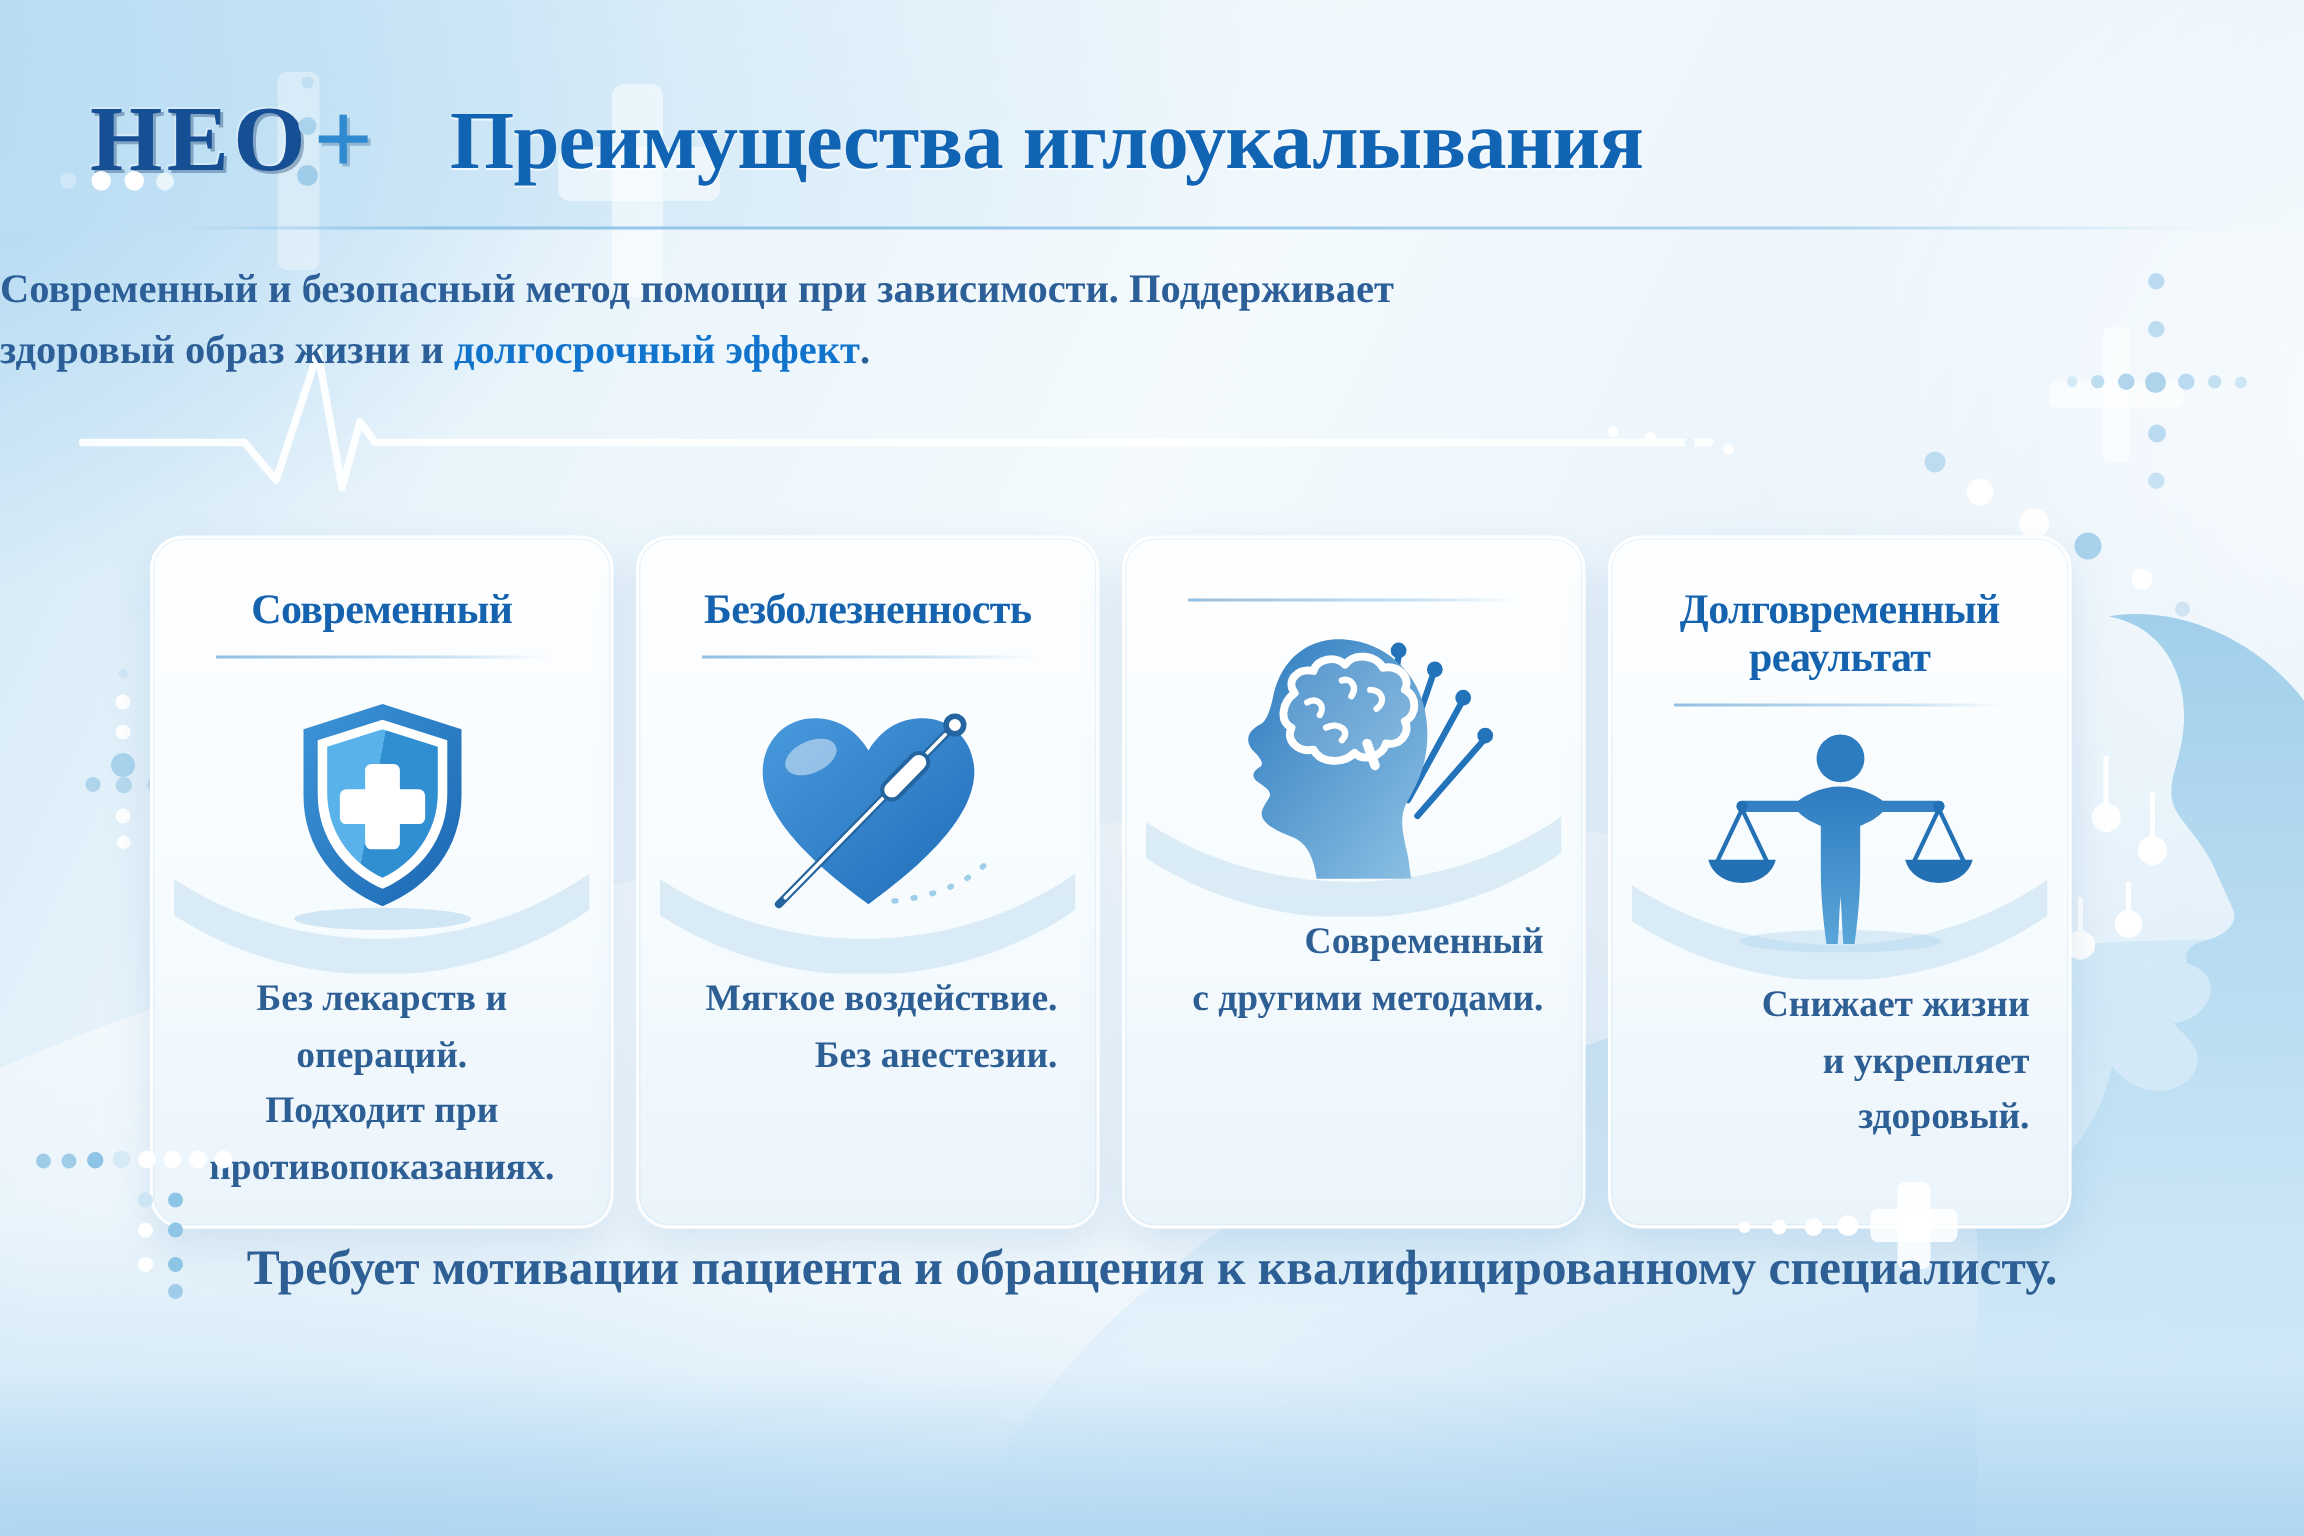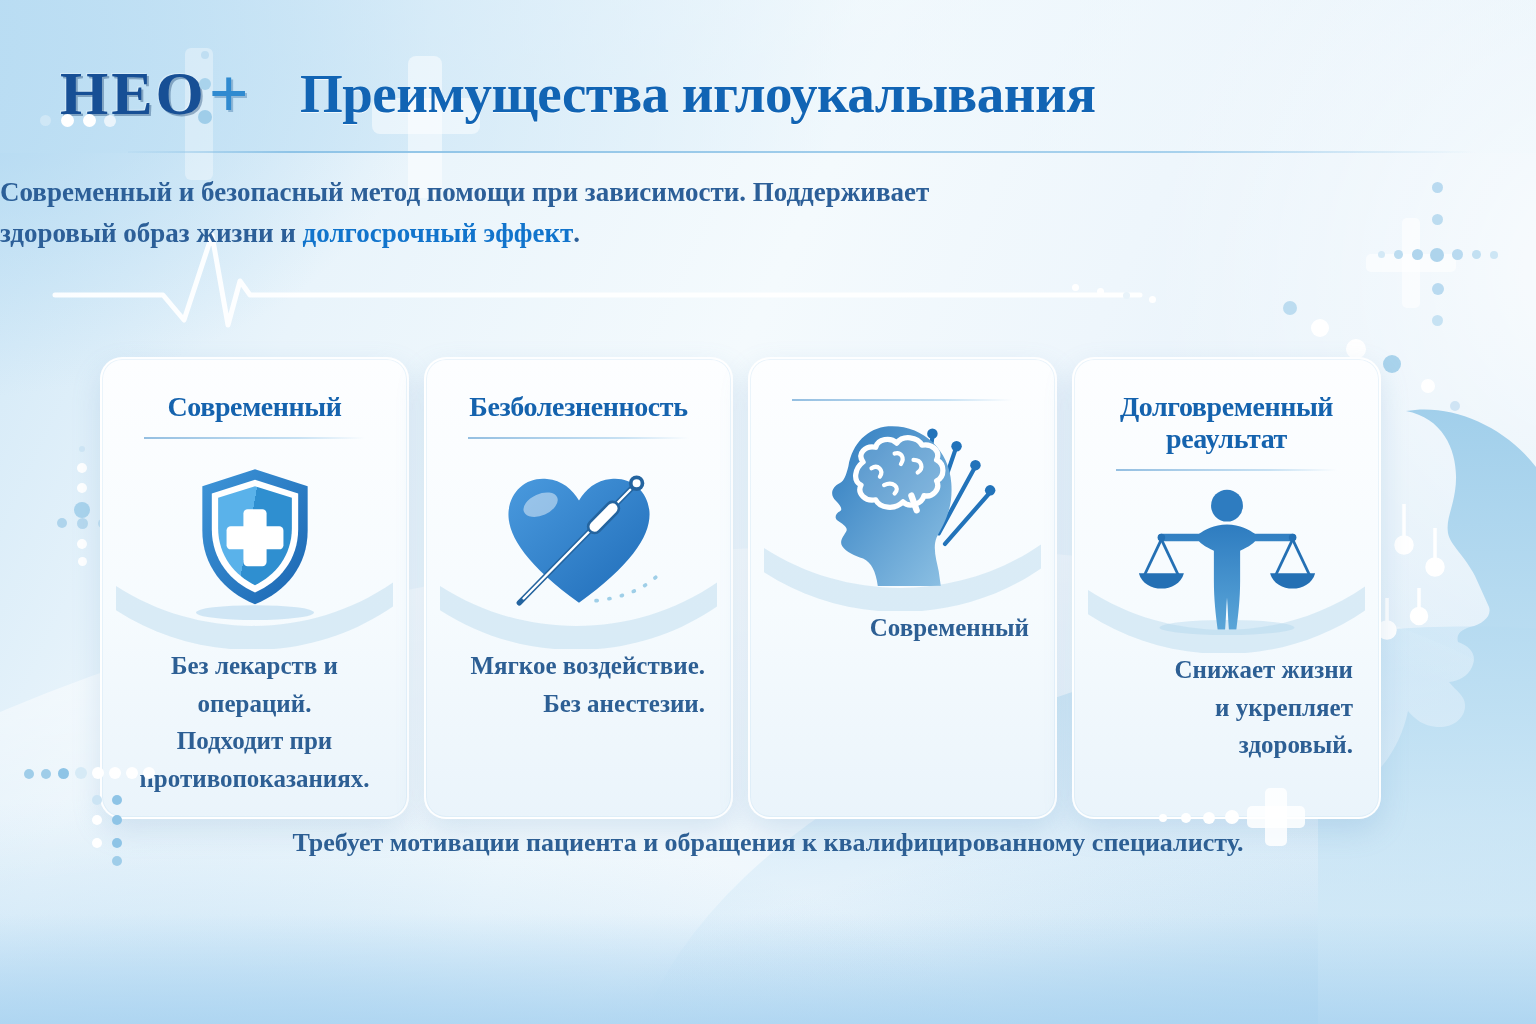--- a/index.html
+++ b/index.html
@@ -56,21 +56,21 @@
   .card .rule{height:2px;margin:14px auto 0;width:82%;
     background:linear-gradient(90deg,rgba(130,180,220,.85),rgba(150,198,232,.5) 70%,rgba(160,205,236,0));}
   .icon-wrap{position:relative;height:178px;margin-top:14px;display:flex;align-items:center;justify-content:center;}
   .card .wave{position:absolute;left:-4px;right:-4px;bottom:-18px;height:74px;width:calc(100% + 8px);}
   .card .desc{margin:16px 8px 0;font-size:25px;line-height:1.5;color:#2d5f94;font-weight:600;}
   .card .desc.center{text-align:center;}
   .card .desc.left{text-align:right;padding-left:10px;}
   .card .desc span{display:block;}
   
   .footer-note{position:absolute;left:0;right:0;top:828px;margin:0;text-align:center;
-    font-size:26px;color:#2d5f94;font-weight:600;}
+    font-size:33px;color:#2d5f94;font-weight:600;}
   
   .dot{position:absolute;border-radius:50%;display:block;}
   .decor,.ecg,.face,.pins{position:absolute;pointer-events:none;}
   .ecg{left:0;top:220px;}
   .face{left:1318px;top:403px;}
   .pins{left:1338px;top:496px;}
   .cross-solid{position:absolute;background:rgba(255,255,255,.85);border-radius:5px;}
   .bottom-band{position:absolute;left:0;bottom:0;width:100%;height:110px;pointer-events:none;
     background:linear-gradient(180deg,rgba(180,216,242,0),rgba(168,210,240,.8));}
 </style>
@@ -300,20 +300,21 @@
             <path d="M60 46 C66 42 72 48 68 54" stroke-width="4"></path>
             <path d="M82 32 C88 30 92 36 88 42" stroke-width="4"></path>
             <path d="M100 38 C108 38 110 46 104 50" stroke-width="4"></path>
             <path d="M72 62 C80 58 88 64 82 70" stroke-width="4"></path>
             <path d="M98 72 L103 86" stroke-width="6"></path>
           </g>
         </svg>
       </div>
       <div class="desc left">
         <span>Современный</span>
+        <span>с другими методами.</span>
       </div>
     </div>
 
     <div class="card">
       <h2>Долговременный реаультат</h2>
       <div class="rule"></div>
       <div class="icon-wrap" style="height:150px">
         <svg class="wave" viewBox="0 0 300 80" preserveAspectRatio="none">
           <path d="M0 12 C90 70 210 70 300 8 L300 34 C210 96 90 96 0 38 Z" fill="#aed4ec" opacity="0.4"></path>
         </svg>

